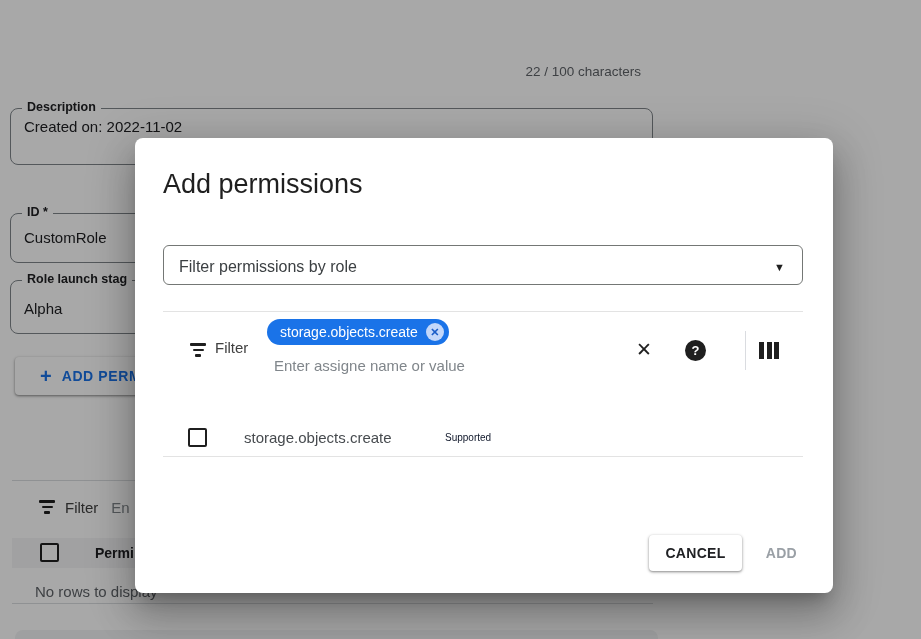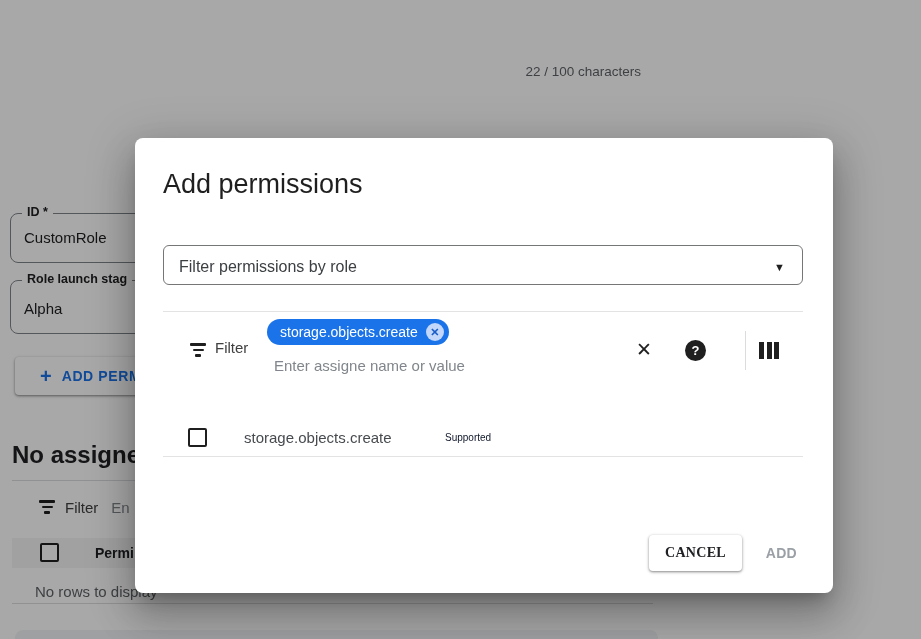--- a/index.html
+++ b/index.html
@@ -102,53 +102,56 @@
   .th-status { position:absolute; left:282px; top:0; line-height:31px; font-size:14px;
                font-weight:bold; color:#202124; cursor:pointer; }
 
   .mtrow { position:absolute; left:28px; top:281px; width:640px; height:38px;
            border-bottom:1px solid #e3e3e3; background:#fff; }
   .mtrow .cb { left:25px; top:9px; }
   .td-perm { position:absolute; left:81px; line-height:38px; font-size:15px; color:#474b4f; }
   .td-status { position:absolute; left:282px; line-height:38px; font-size:10px; color:#0f172a; }
 
   .btn-cancel { position:absolute; left:514px; top:397px; width:93px; height:36px;
-                background:#fff; border:none; border-radius:4px; font-family:Liberation Serif, serif;
+                background:#fff; border:none; border-radius:4px; font-family:Liberation Sans, sans-serif;
                 box-shadow:0 1px 2px rgba(0,0,0,.3), 0 1px 3px 1px rgba(0,0,0,.15);
                 font-size:14px; font-weight:bold; letter-spacing:.3px; color:#202124; cursor:pointer; }
   .btn-add { position:absolute; right:36px; top:397px; height:36px; background:none; border:none;
              font-family:inherit; font-size:14px; font-weight:bold; letter-spacing:.3px;
              color:#9aa0a6; cursor:default; }
 </style>
 </head>
 <body>
 
 <div class="page">
 
   <div class="bg">
 
     <div class="counter">22 / 100 characters</div>
 
+    <div class="mfield f-desc">
+      <span class="mlabel">Description</span>
+      <div class="mvalue">Created on: 2022-11-02</div>
+    </div>
 
     <div class="mfield f-id">
       <span class="mlabel">ID *</span>
       <div class="mvalue">CustomRole</div>
     </div>
 
     <div class="mfield f-stage">
       <span class="mlabel">Role launch stag</span>
       <div class="mvalue">Alpha</div>
     </div>
 
     <button class="addperm">
       <span class="plus">+</span>
       <span class="ap-label">ADD PERM</span>
     </button>
 
-    <div class="bg-heading">No assigne</div>
     <div class="hr hr1"></div>
 
     <div class="bgfilter">
       <span class="funnel">
           <i></i>
           <i></i>
           <i></i>
         </span>
       <span class="tb-label">Filter</span>
       <span class="bg-ph">En</span>

